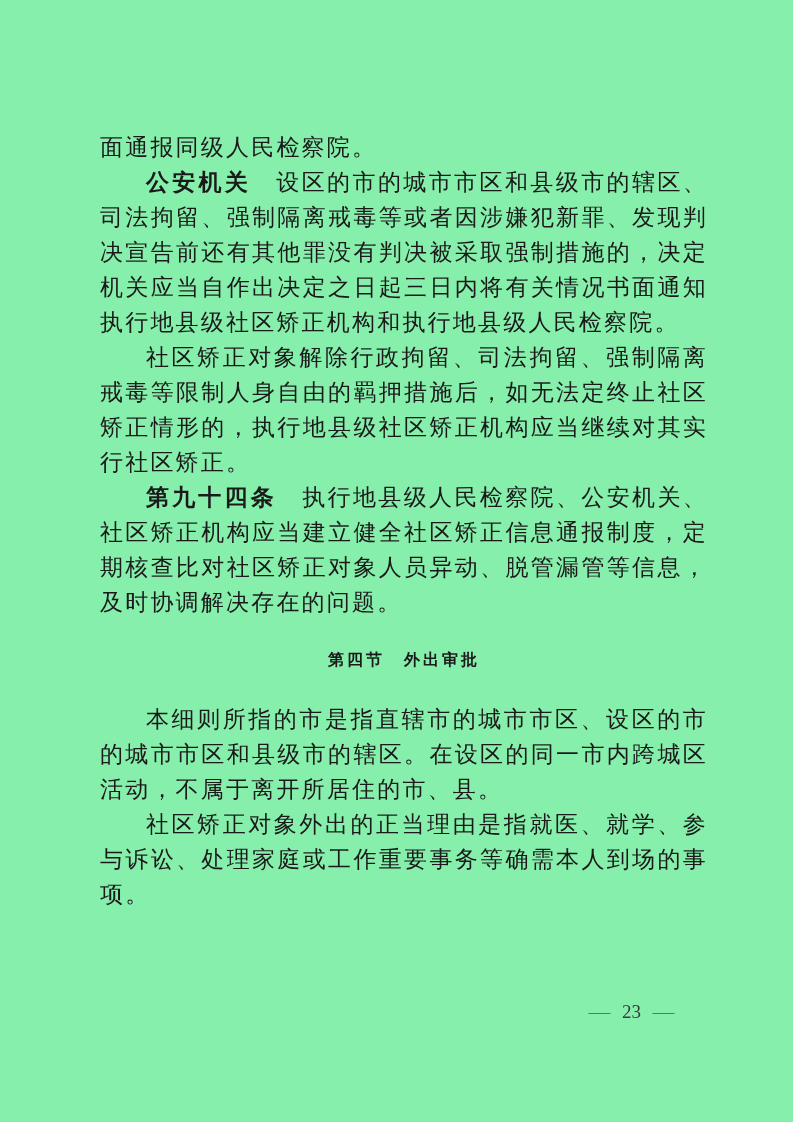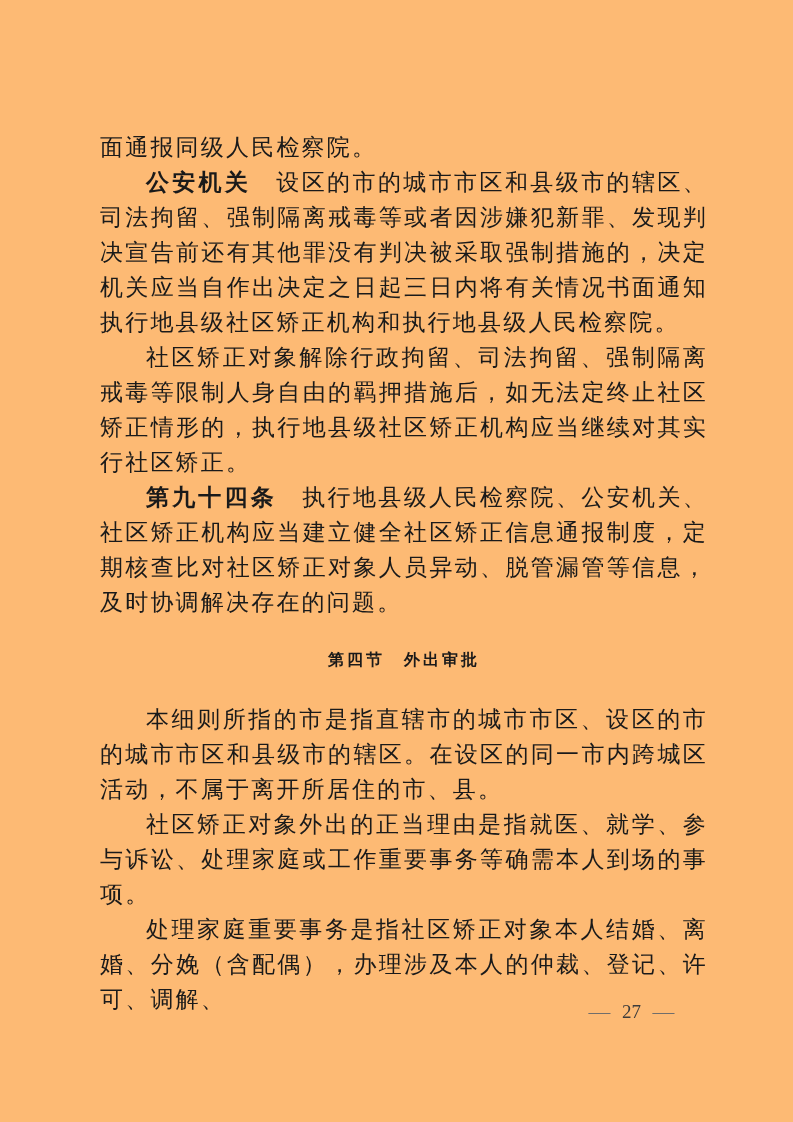--- a/index.html
+++ b/index.html
@@ -4,21 +4,21 @@
 <style>
   html, body {
     margin: 0;
     padding: 0;
     background: #ffffff;
   }
   .page {
     position: relative;
     width: 793px;
     height: 1122px;
-    background: #fdba74;
+    background: #86efac;
     overflow: hidden;
     font-family: "Liberation Serif", "DejaVu Serif", serif;
     color: #1a1a1a;
   }
   .content {
     position: absolute;
     left: 100px;
     top: 130px;
     width: 608px;
     font-size: 23px;
@@ -80,23 +80,22 @@
 
     <p class="para"><b class="lead">第九十四条</b><span>　执行地县级人民检察院、公安机关、社区矫正机构应当建立健全社区矫正信息通报制度，定期核查比对社区矫正对象人员异动、脱管漏管等信息，及时协调解决存在的问题。</span></p>
 
     <h3 class="section-heading">第四节　外出审批</h3>
 
 
     <p class="para"><span>本细则所指的市是指直辖市的城市市区、设区的市的城市市区和县级市的辖区。在设区的同一市内跨城区活动，不属于离开所居住的市、县。</span></p>
 
     <p class="para"><span>社区矫正对象外出的正当理由是指就医、就学、参与诉讼、处理家庭或工作重要事务等确需本人到场的事项。</span></p>
 
-    <p class="para"><span>处理家庭重要事务是指社区矫正对象本人结婚、离婚、分娩（含配偶），办理涉及本人的仲裁、登记、许可、调解、</span></p>
 
   </div>
 
   <div class="footer">
     <span class="dash">—</span>
-    <span class="num">27</span>
+    <span class="num">23</span>
     <span class="dash">—</span>
   </div>
 
 </div>
 
 </body></html>

